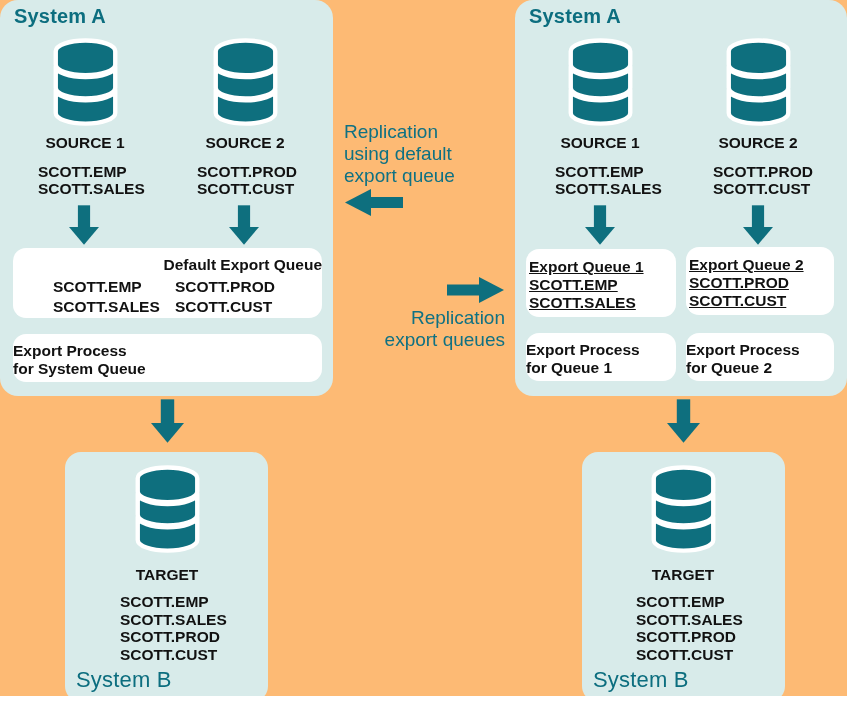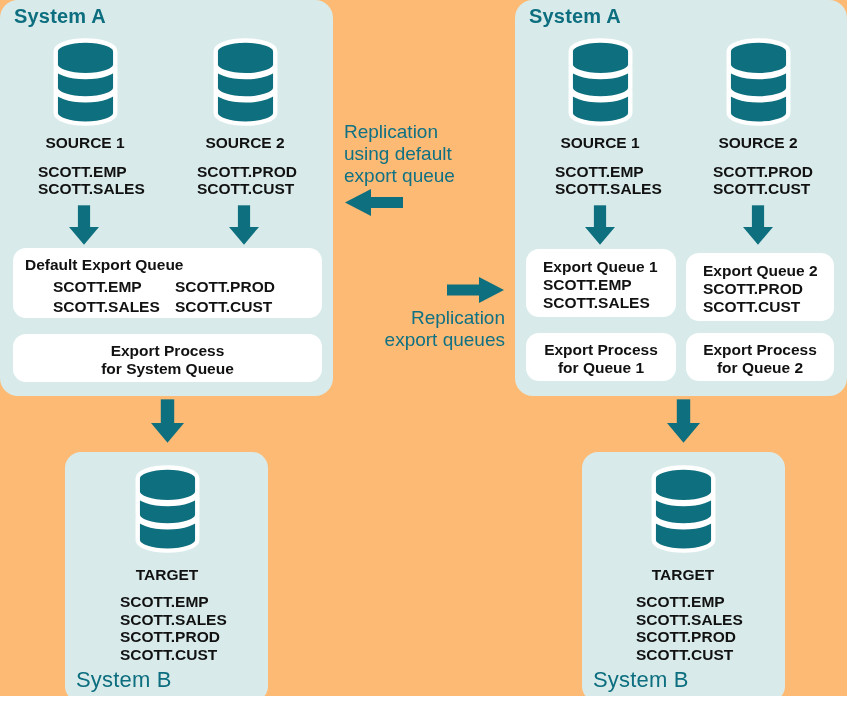--- a/index.html
+++ b/index.html
@@ -8,24 +8,24 @@
     font-family:"Liberation Sans","DejaVu Sans",sans-serif;
   }
   .panel{position:absolute;background:#D8EBEA;border-radius:18px;}
   .sysA{position:absolute;font-size:20px;font-weight:bold;color:#0C6E7F;letter-spacing:.2px;}
   .sysB{position:absolute;font-size:22px;font-weight:normal;color:#0C6E7F;letter-spacing:.2px;}
   .blk{position:absolute;color:#111111;font-weight:bold;font-size:15.5px;}
   .ctr{text-align:center;}
   .list{line-height:17px;}
   .list-b{line-height:17.5px;}
   .wbox{position:absolute;background:#ffffff;border-radius:13px;color:#111111;font-weight:bold;font-size:15.5px;}
-  .dq-title{position:absolute;top:8px;left:12px;width:100%;text-align:left;}
+  .dq-title{position:absolute;top:8px;left:0;width:100%;text-align:right;}
   .dq-col{position:absolute;top:29px;line-height:20px;}
-  .eq-lines{padding:9px 0 0 17px;line-height:18px;}
-  .ep-lines{padding-top:8px;text-align:center;line-height:18px;}
+  .eq-lines{padding:9px 0 0 3px;line-height:18px;text-decoration:underline;}
+  .ep-lines{padding-top:8px;line-height:18px;}
   .cap{position:absolute;color:#0F7183;font-weight:normal;font-size:19px;line-height:22px;}
   .icon{position:absolute;}
 </style>
 </head>
 <body>
 
 <div class="stage">
 
   <div class="panel" style="left:0;top:0;width:333px;height:396px;"></div>
   <div class="sysA" style="left:14px;top:5px;">System A</div>
@@ -155,21 +155,21 @@
       </g>
   </svg>
 
   <div class="wbox" style="left:526px;top:249px;width:150px;height:68px;">
     <div class="eq-lines">
       <div>Export Queue 1</div>
       <div>SCOTT.EMP</div>
       <div>SCOTT.SALES</div>
     </div>
   </div>
-  <div class="wbox" style="left:686px;top:253px;width:148px;height:68px;">
+  <div class="wbox" style="left:686px;top:247px;width:148px;height:68px;">
     <div class="eq-lines">
       <div>Export Queue 2</div>
       <div>SCOTT.PROD</div>
       <div>SCOTT.CUST</div>
     </div>
   </div>
 
   <div class="wbox" style="left:526px;top:333px;width:150px;height:48px;">
     <div class="ep-lines">
       <div>Export Process</div>

